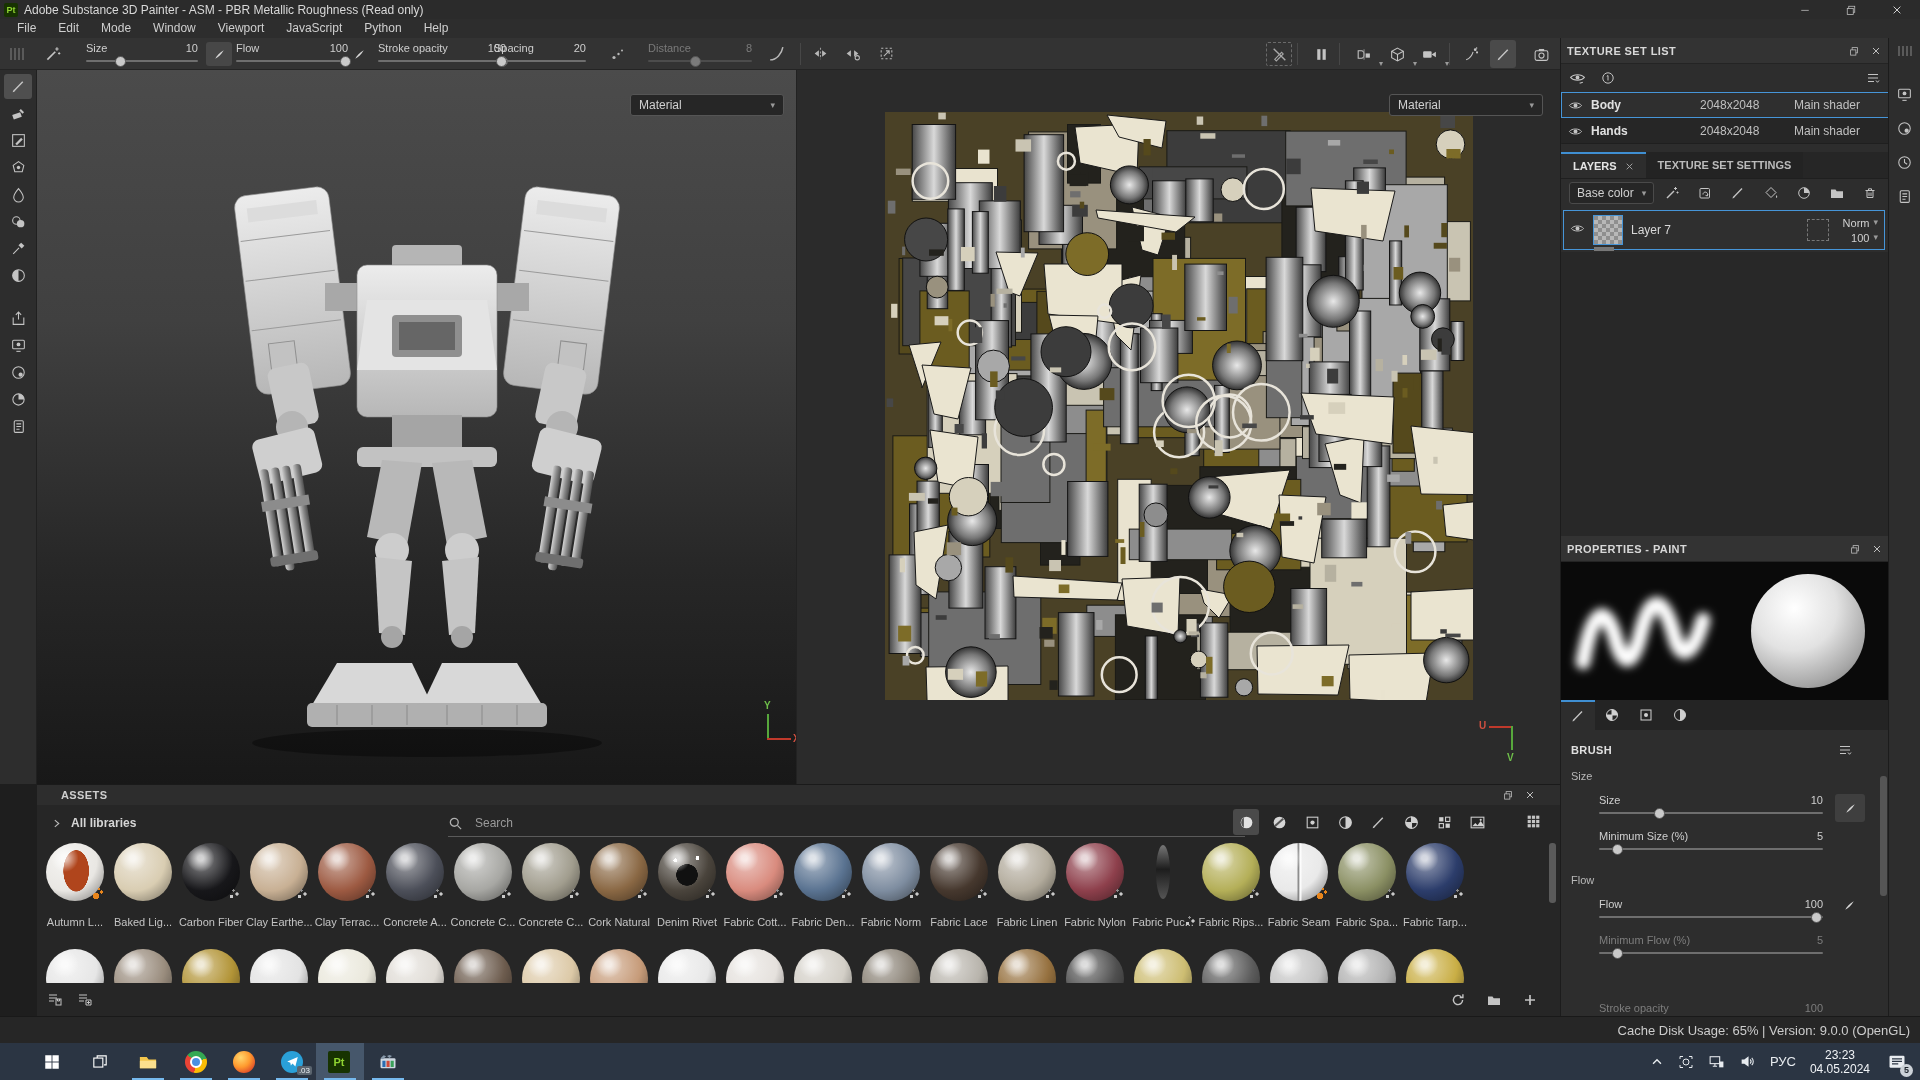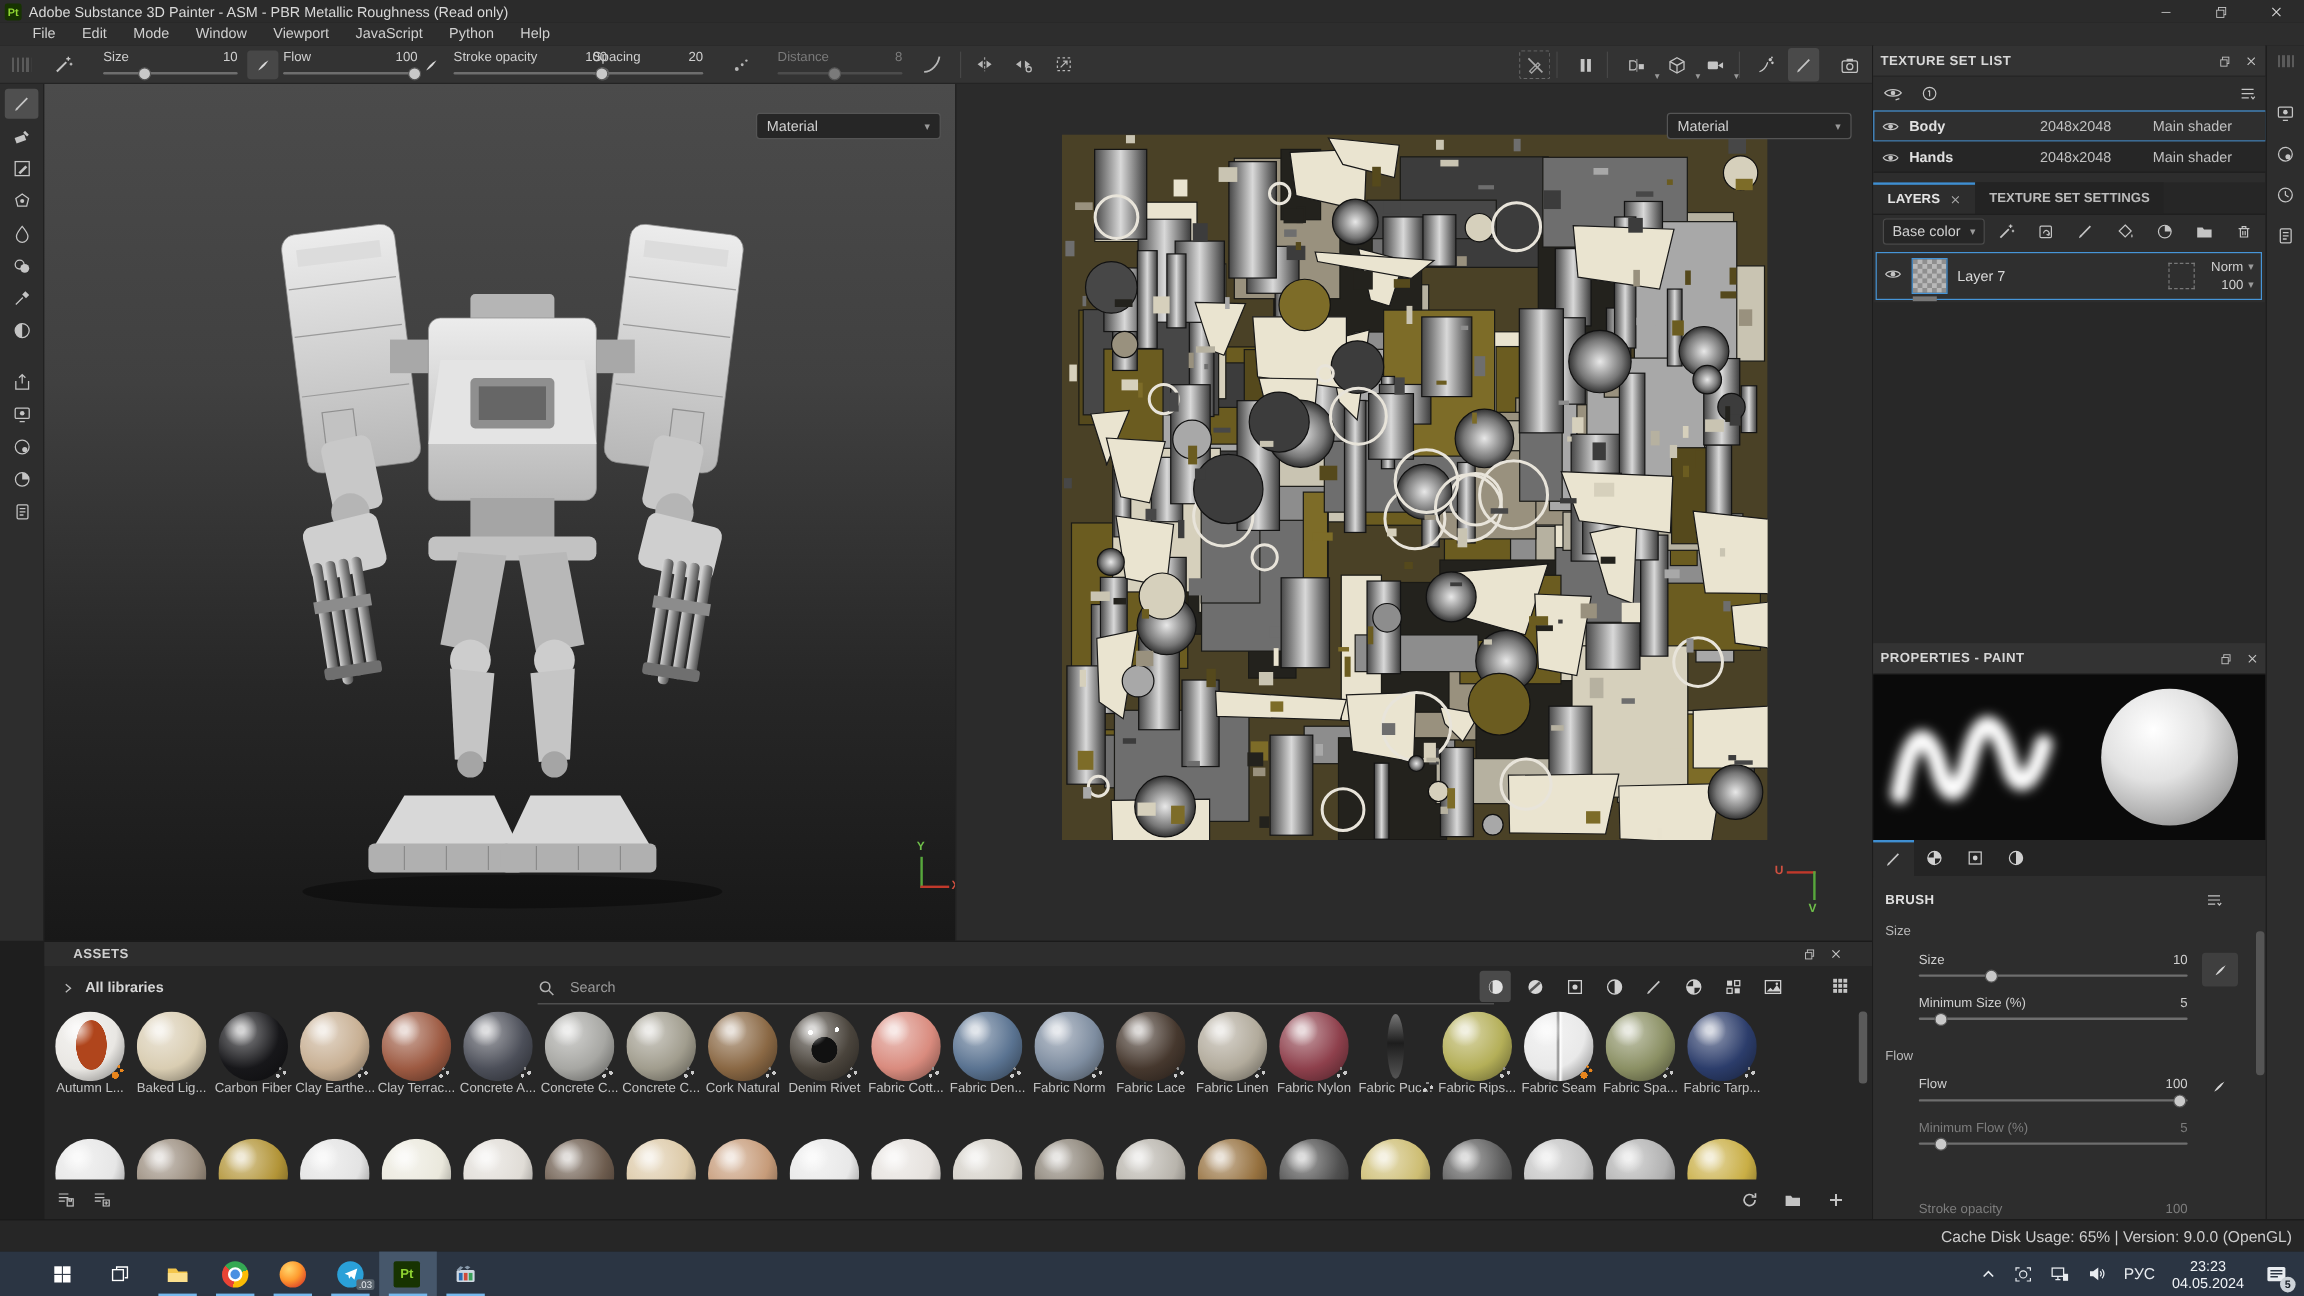--- a/index.html
+++ b/index.html
@@ -8,21 +8,21 @@
 .abs{position:absolute}
 .ic{display:inline-flex;align-items:center;justify-content:center;flex:none}
 .chev{font-size:9px;color:#9a9a9a;line-height:1}
 
 #titlebar{left:0;top:0;width:1920px;height:19px;background:#2b2b2b;display:flex;align-items:center}
 .pt-badge{width:14px;height:14px;background:#173301;color:#8fd431;font-weight:bold;font-size:9px;display:flex;align-items:center;justify-content:center;margin:0 6px 0 4px;border-radius:2px;flex:none}
 #title-text{font-size:12px;color:#d8d8d8;white-space:nowrap}
 #win-controls{margin-left:auto;display:flex;height:19px}
 .win-btn{width:46px;height:19px;display:flex;align-items:center;justify-content:center}
 
-#menubar{left:0;top:19px;width:1920px;height:19px;background:#2d2d2d;display:flex;align-items:flex-start;padding-left:16px;box-sizing:border-box}
+#menubar{left:0;top:19px;width:1920px;height:19px;background:#2d2d2d;display:flex;align-items:flex-start;padding-left:6px;box-sizing:border-box}
 .menu-item{padding:0 11px;color:#cfcfcf;line-height:19px}
 
 #toolbar{left:0;top:38px;width:1560px;height:32px;background:#333;border-bottom:1px solid #242424;box-sizing:border-box}
 #toolbar .grip{position:absolute;left:10px;top:10px;width:16px;height:12px;background:repeating-linear-gradient(90deg,#5a5a5a 0 2px,transparent 2px 4px)}
 .tparam{position:absolute;top:4px}
 .tp-top{display:flex;justify-content:space-between;font-size:11px;color:#cfcfcf}
 .tp-track{position:relative;margin-top:6px;height:2px;background:#6e6e6e;border-radius:1px}
 .tp-handle{position:absolute;top:-4px;width:9px;height:9px;border-radius:50%;background:#c9c9c9;border:1px solid #555;margin-left:-5px}
 .tparam.disabled .tp-top{color:#7a7a7a}
 .tparam.disabled .tp-track{background:#4c4c4c}
@@ -112,21 +112,21 @@
 #search-wrap{position:absolute;left:411px;top:5px;width:797px;height:26px;border-bottom:1px solid #5a5a5a;display:flex;align-items:center;gap:12px;color:#9a9a9a}
 #asset-filters{position:absolute;right:70px;top:4px;display:flex;gap:7px}
 .afbtn{width:26px;height:26px;display:flex;align-items:center;justify-content:center;border-radius:3px}
 .afbtn.active{background:#4a4a4a}
 #grid-view-btn{position:absolute;right:18px;top:8px}
 #asset-grid{position:absolute;left:0;top:56px;width:1523px;height:142px;overflow:hidden}
 .mtile{position:absolute;width:66px;top:2px;text-align:center}
 .sphere{width:58px;height:58px;border-radius:50%;margin:0 auto;position:relative}
 .puckwrap{width:58px;height:58px;margin:0 auto;display:flex;align-items:center;justify-content:center}
 .puck{width:14px;height:54px;border-radius:50%;background:linear-gradient(#777,#1d1d1d 45%,#555)}
-.mlabel{margin-top:0;font-size:11px;color:#c4c4c4;white-space:nowrap;overflow:hidden}
+.mlabel{margin-top:15px;font-size:11px;color:#c4c4c4;white-space:nowrap;overflow:hidden}
 .b-dots{position:absolute;right:0px;bottom:2px;width:11px;height:11px;
  background:radial-gradient(circle 1.6px at 2.5px 8.5px,#c9c9c9 98%,transparent),radial-gradient(circle 1.6px at 8px 6px,#c9c9c9 98%,transparent),radial-gradient(circle 1.1px at 4.5px 2.5px,#8f8f8f 98%,transparent)}
 .b-spray{position:absolute;right:-1px;bottom:1px;width:13px;height:13px;
  background:radial-gradient(circle 3px at 4px 9px,#e8851c 98%,transparent),radial-gradient(circle 1.6px at 9.5px 5px,#e8851c 98%,transparent),radial-gradient(circle 1.1px at 7px 1.8px,#e8851c 98%,transparent)}
 .mtile2{position:absolute;width:66px;top:108px}
 #asset-scroll{position:absolute;right:4px;top:2px;width:7px;height:60px;background:#5a5a5a;border-radius:3px}
 #assets-footer{position:absolute;left:0;top:198px;width:1523px;height:34px;display:flex;align-items:center;padding:0 10px;box-sizing:border-box;gap:16px}
 #assets-footer .right{margin-left:auto;display:flex;gap:20px;margin-right:12px}
 
 #statusbar{left:0;top:1016px;width:1920px;height:27px;background:#262626;border-top:1px solid #191919;display:flex;align-items:center;justify-content:flex-end;padding-right:10px;box-sizing:border-box;font-size:13px;color:#cccccc}

